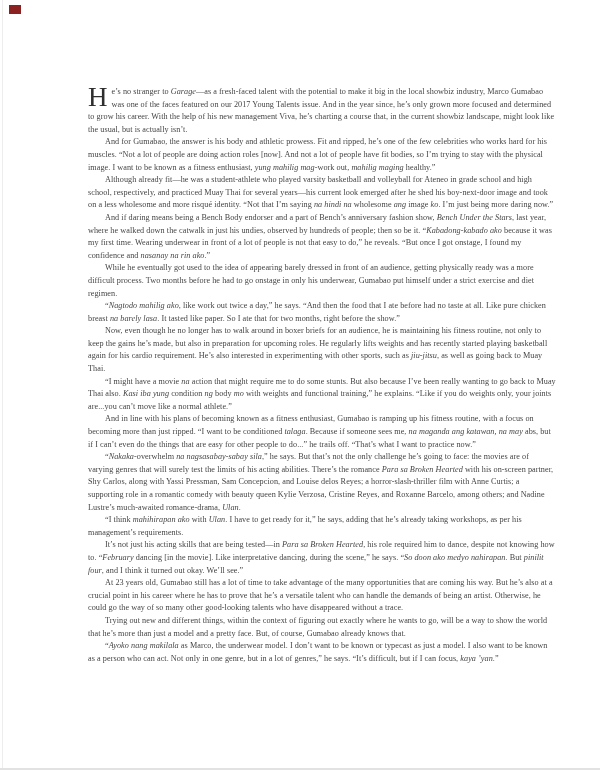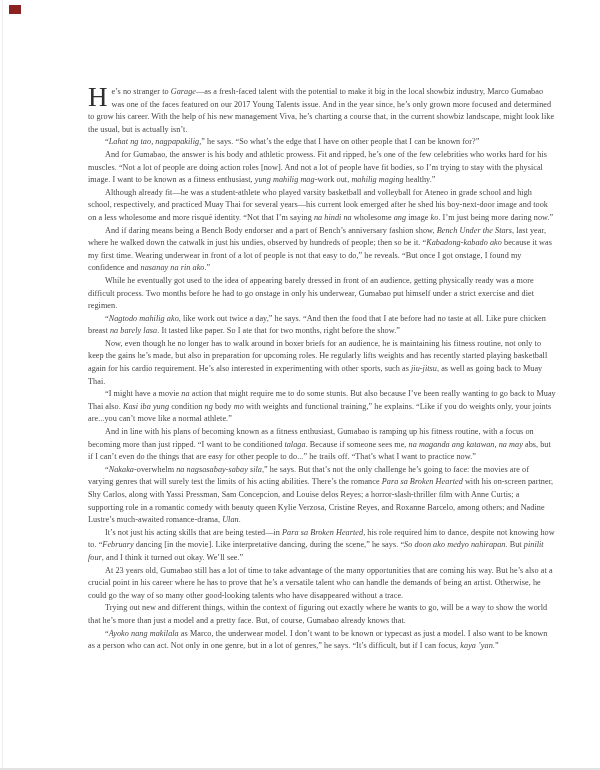--- a/index.html
+++ b/index.html
@@ -59,28 +59,28 @@
 </style>
 </head>
 <body>
 
 <div class="page" style="background: rgb(255, 255, 255);">
   <span class="corner-marker" style="background: rgb(139, 33, 33);"></span>
   <div class="edge-left"></div>
   <div class="edge-bottom"></div>
   <div class="article" id="article" style="color: rgb(69, 69, 69);">
       <p class="first"><span class="dropcap">H</span>e’s no stranger to <i>Garage</i>—as a fresh-faced talent with the potential to make it big in the local showbiz industry, Marco Gumabao was one of the faces featured on our 2017 Young Talents issue. And in the year since, he’s only grown more focused and determined to grow his career. With the help of his new management Viva, he’s charting a course that, in the current showbiz landscape, might look like the usual, but is actually isn’t.</p>
-      <p>“<i>Lahat ng tao, nagpapakilig,</i>” he says. “So what’s the edge that I have on other people that I can be known for?”</p>
       <p>And for Gumabao, the answer is his body and athletic prowess. Fit and ripped, he’s one of the few celebrities who works hard for his muscles. “Not a lot of people are doing action roles [now]. And not a lot of people have fit bodies, so I’m trying to stay with the physical image. I want to be known as a fitness enthusiast, <i>yung mahilig mag</i>-work out, <i>mahilig maging</i> healthy.”</p>
       <p>Although already fit—he was a student-athlete who played varsity basketball and volleyball for Ateneo in grade school and high school, respectively, and practiced Muay Thai for several years—his current look emerged after he shed his boy-next-door image and took on a less wholesome and more risqué identity. “Not that I’m saying <i>na hindi na</i> wholesome <i>ang</i> image <i>ko</i>. I’m just being more daring now.”</p>
       <p>And if daring means being a Bench Body endorser and a part of Bench’s anniversary fashion show, <i>Bench Under the Stars</i>, last year, where he walked down the catwalk in just his undies, observed by hundreds of people; then so be it. “<i>Kabadong-kabado ako</i> because it was my first time. Wearing underwear in front of a lot of people is not that easy to do,” he reveals. “But once I got onstage, I found my confidence and <i>nasanay na rin ako</i>.”</p>
       <p>While he eventually got used to the idea of appearing barely dressed in front of an audience, getting physically ready was a more difficult process. Two months before he had to go onstage in only his underwear, Gumabao put himself under a strict exercise and diet regimen.</p>
       <p>“<i>Nagtodo mahilig ako</i>, like work out twice a day,” he says. “And then the food that I ate before had no taste at all. Like pure chicken breast <i>na barely lasa</i>. It tasted like paper. So I ate that for two months, right before the show.”</p>
       <p>Now, even though he no longer has to walk around in boxer briefs for an audience, he is maintaining his fitness routine, not only to keep the gains he’s made, but also in preparation for upcoming roles. He regularly lifts weights and has recently started playing basketball again for his cardio requirement. He’s also interested in experimenting with other sports, such as <i>jiu-jitsu</i>, as well as going back to Muay Thai.</p>
       <p>“I might have a movie <i>na</i> action that might require me to do some stunts. But also because I’ve been really wanting to go back to Muay Thai also. <i>Kasi iba yung</i> condition <i>ng</i> body <i>mo</i> with weights and functional training,” he explains. “Like if you do weights only, your joints are...you can’t move like a normal athlete.”</p>
       <p>And in line with his plans of becoming known as a fitness enthusiast, Gumabao is ramping up his fitness routine, with a focus on becoming more than just ripped. “I want to be conditioned <i>talaga</i>. Because if someone sees me, <i>na maganda ang katawan, na may</i> abs, but if I can’t even do the things that are easy for other people to do...” he trails off. “That’s what I want to practice now.”</p>
       <p>“<i>Nakaka</i>-overwhelm <i>na nagsasabay-sabay sila</i>,” he says. But that’s not the only challenge he’s going to face: the movies are of varying genres that will surely test the limits of his acting abilities. There’s the romance <i>Para sa Broken Hearted</i> with his on-screen partner, Shy Carlos, along with Yassi Pressman, Sam Concepcion, and Louise delos Reyes; a horror-slash-thriller film with Anne Curtis; a supporting role in a romantic comedy with beauty queen Kylie Verzosa, Cristine Reyes, and Roxanne Barcelo, among others; and Nadine Lustre’s much-awaited romance-drama, <i>Ulan</i>.</p>
+      <p>“I think <i>mahihirapan ako</i> with <i>Ulan</i>. I have to get ready for it,” he says, adding that he’s already taking workshops, as per his management’s requirements.</p>
       <p>It’s not just his acting skills that are being tested—in <i>Para sa Broken Hearted</i>, his role required him to dance, despite not knowing how to. “<i>February</i> dancing [in the movie]. Like interpretative dancing, during the scene,” he says. “<i>So doon ako medyo nahirapan.</i> But <i>pinilit four</i>, and I think it turned out okay. We’ll see.”</p>
       <p>At 23 years old, Gumabao still has a lot of time to take advantage of the many opportunities that are coming his way. But he’s also at a crucial point in his career where he has to prove that he’s a versatile talent who can handle the demands of being an artist. Otherwise, he could go the way of so many other good-looking talents who have disappeared without a trace.</p>
       <p>Trying out new and different things, within the context of figuring out exactly where he wants to go, will be a way to show the world that he’s more than just a model and a pretty face. But, of course, Gumabao already knows that.</p>
       <p>“<i>Ayoko nang makilala</i> as Marco, the underwear model. I don’t want to be known or typecast as just a model. I also want to be known as a person who can act. Not only in one genre, but in a lot of genres,” he says. “It’s difficult, but if I can focus, <i>kaya ’yan</i>.”</p>
     </div>
 </div>
 
 </body></html>

